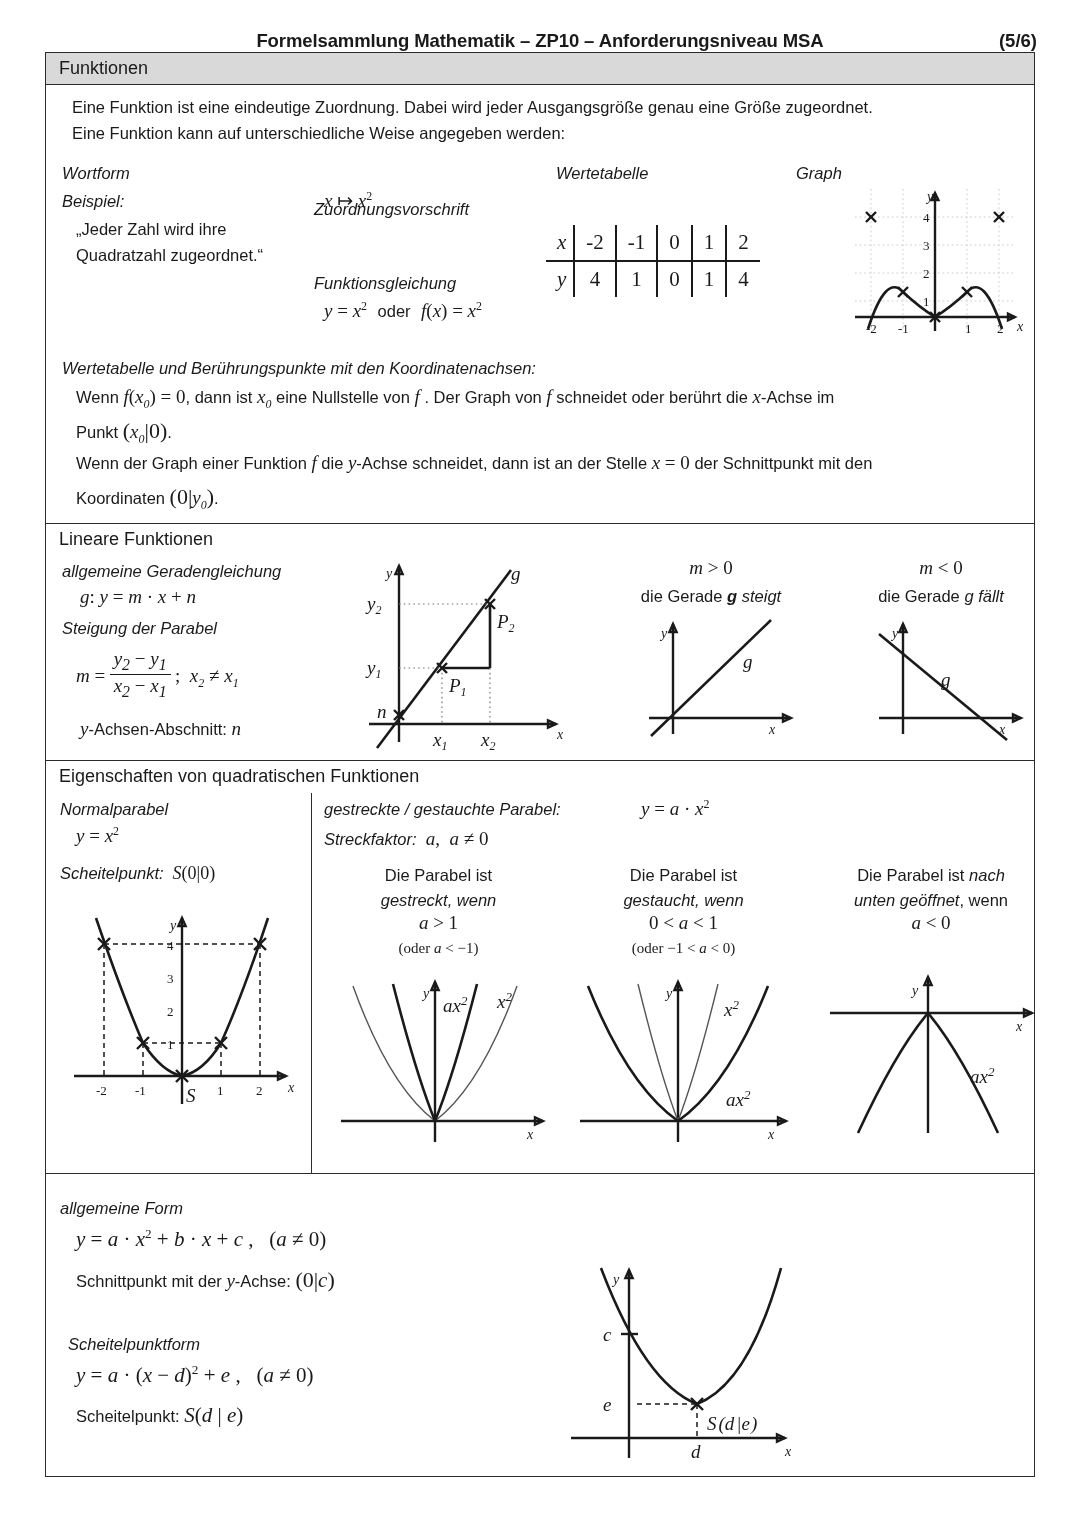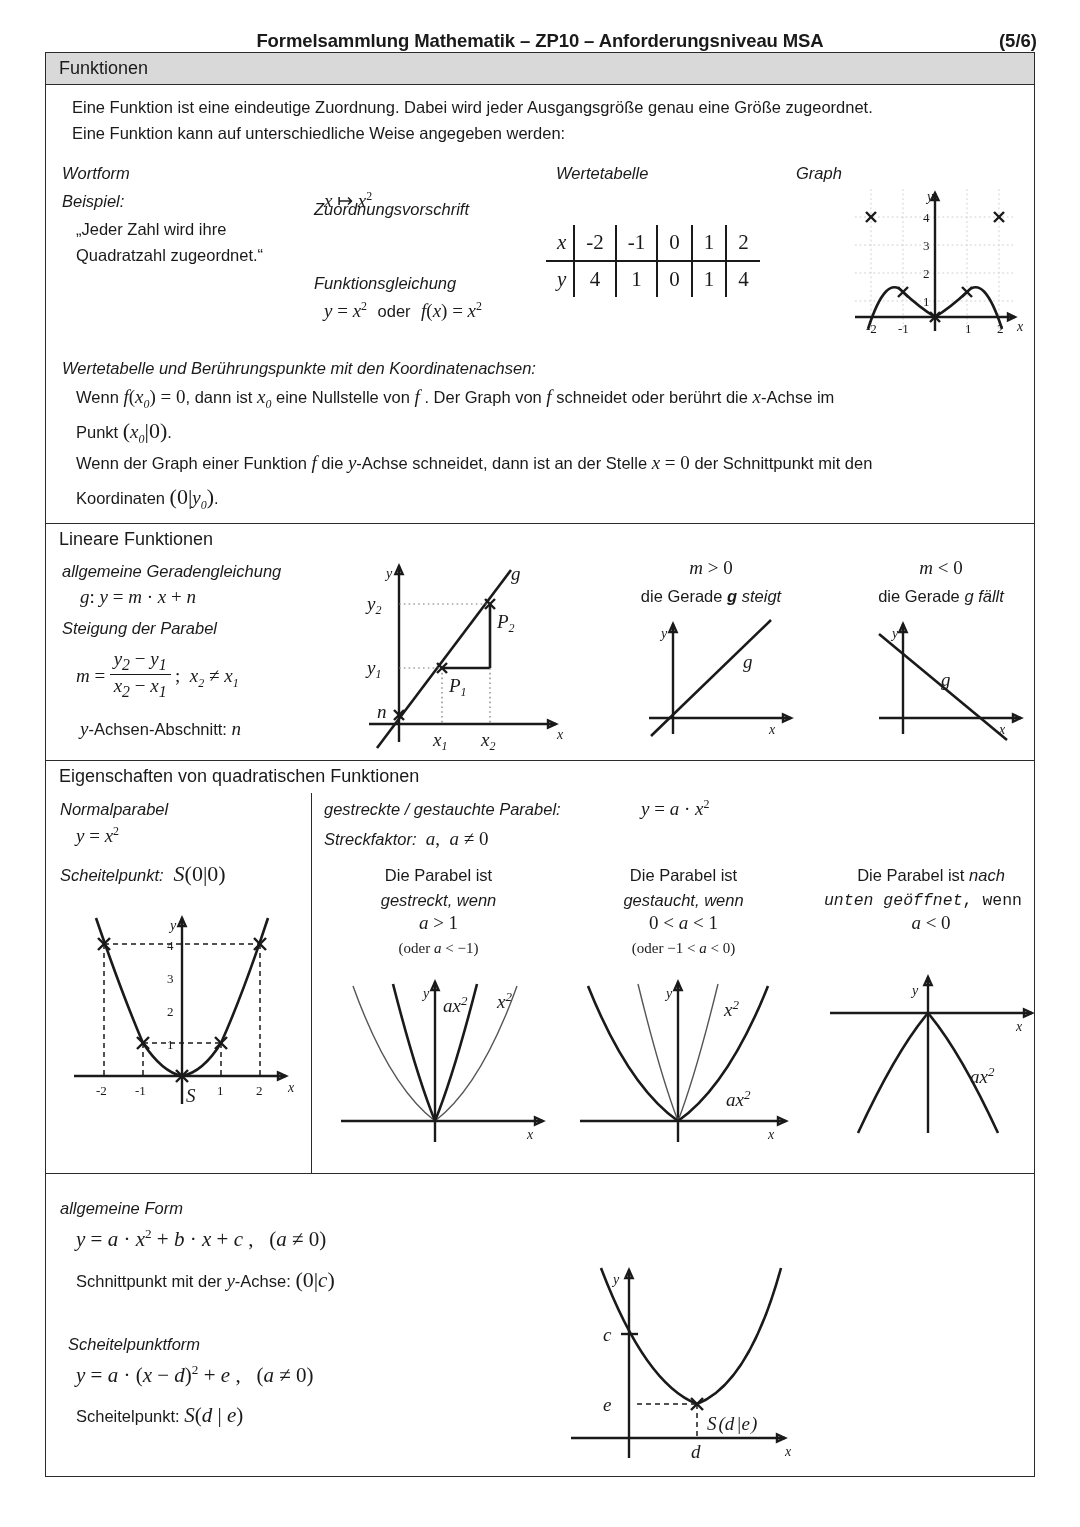--- a/index.html
+++ b/index.html
@@ -320,21 +320,21 @@
       <div class="sec-title">Eigenschaften von quadratischen Funktionen</div>
 
       <div class="vdiv" style="left:265px;top:32px;bottom:0;"></div>
 
       <div class="abs body-txt italic" style="left:14px;top:36px;">Normalparabel</div>
       <div class="abs" style="left:30px;top:63px;">
         <span class="m">y <span class="op">=</span> x<sup>2</sup></span>
       </div>
       <div class="abs" style="left:14px;top:100px;">
         <span class="body-txt italic">Scheitelpunkt:</span>
-        <span class="m" style="font-size:22px;">&nbsp;S<span class="op">(0|0)</span></span>
+        <span class="m" style="font-size:18px;">&nbsp;S<span class="op">(0|0)</span></span>
       </div>
 
       <div class="abs" style="left:18px;top:143px;">
         <svg width="240" height="215" viewBox="0 0 240 215">
 
           <g class="dash">
             <line x1="40" y1="40" x2="196" y2="40"></line>
             <line x1="40" y1="40" x2="40" y2="172"></line>
             <line x1="196" y1="40" x2="196" y2="172"></line>
             <line x1="79" y1="139" x2="157" y2="139"></line>
@@ -436,21 +436,21 @@
           <text class="lbl" x="92" y="34">y</text>
           <text class="lbl" x="194" y="175">x</text>
           <text class="lbl-lg" x="150" y="52" font-size="21">x<tspan font-size="13" dy="-7">2</tspan></text>
           <text class="lbl-lg" x="152" y="142" font-size="21">ax<tspan font-size="13" dy="-7">2</tspan></text>
         </svg>
       </div>
 
       <div class="abs body-txt" style="left:775px;top:102px;width:220px;text-align:center;">
         <span>Die Parabel ist </span><span class="italic">nach</span>
       </div>
-      <div class="abs body-txt" style="left:756px;top:127px;width:220px;text-align:right;font-family:Liberation Mono, monospace;">
+      <div class="abs body-txt" style="left:775px;top:127px;width:220px;text-align:center;">
         <span class="italic">unten geöffnet</span><span>, wenn</span>
       </div>
       <div class="abs" style="left:775px;top:151px;width:220px;text-align:center;"><span class="m">a <span class="op">&lt; 0</span></span></div>
       <div class="abs" style="left:778px;top:196px;">
         <svg width="215" height="185" viewBox="0 0 215 185">
           <line class="axis" x1="6" y1="56" x2="208" y2="56"></line>
           <path class="axis" d="M208 56 l-8 -3.6 v7.2 z" fill="#1a1a1a"></path>
           <line class="axis" x1="104" y1="176" x2="104" y2="20"></line>
           <path class="axis" d="M104 20 l-3.6 8 h7.2 z" fill="#1a1a1a"></path>
           <path class="curve" d="M34 176 Q 72 94 104 56 Q 136 94 174 176" stroke-width="2.6"></path>

